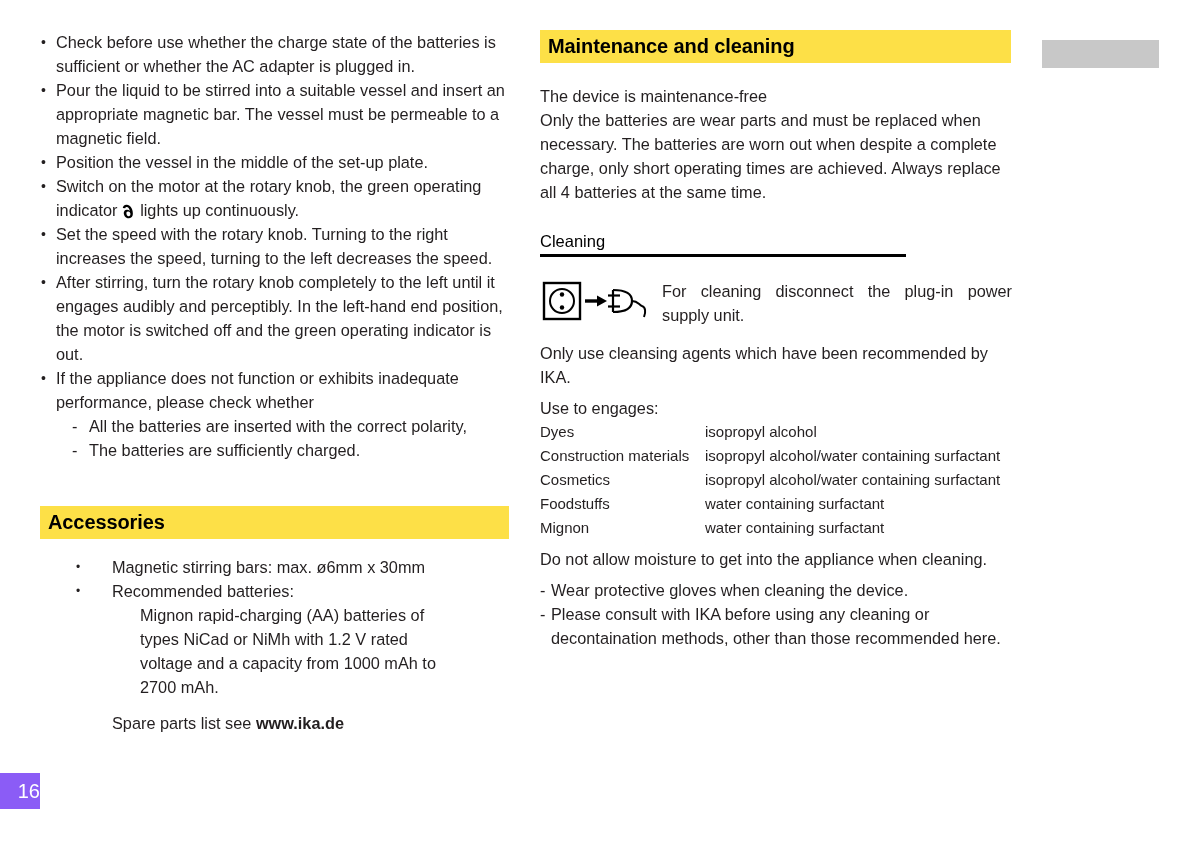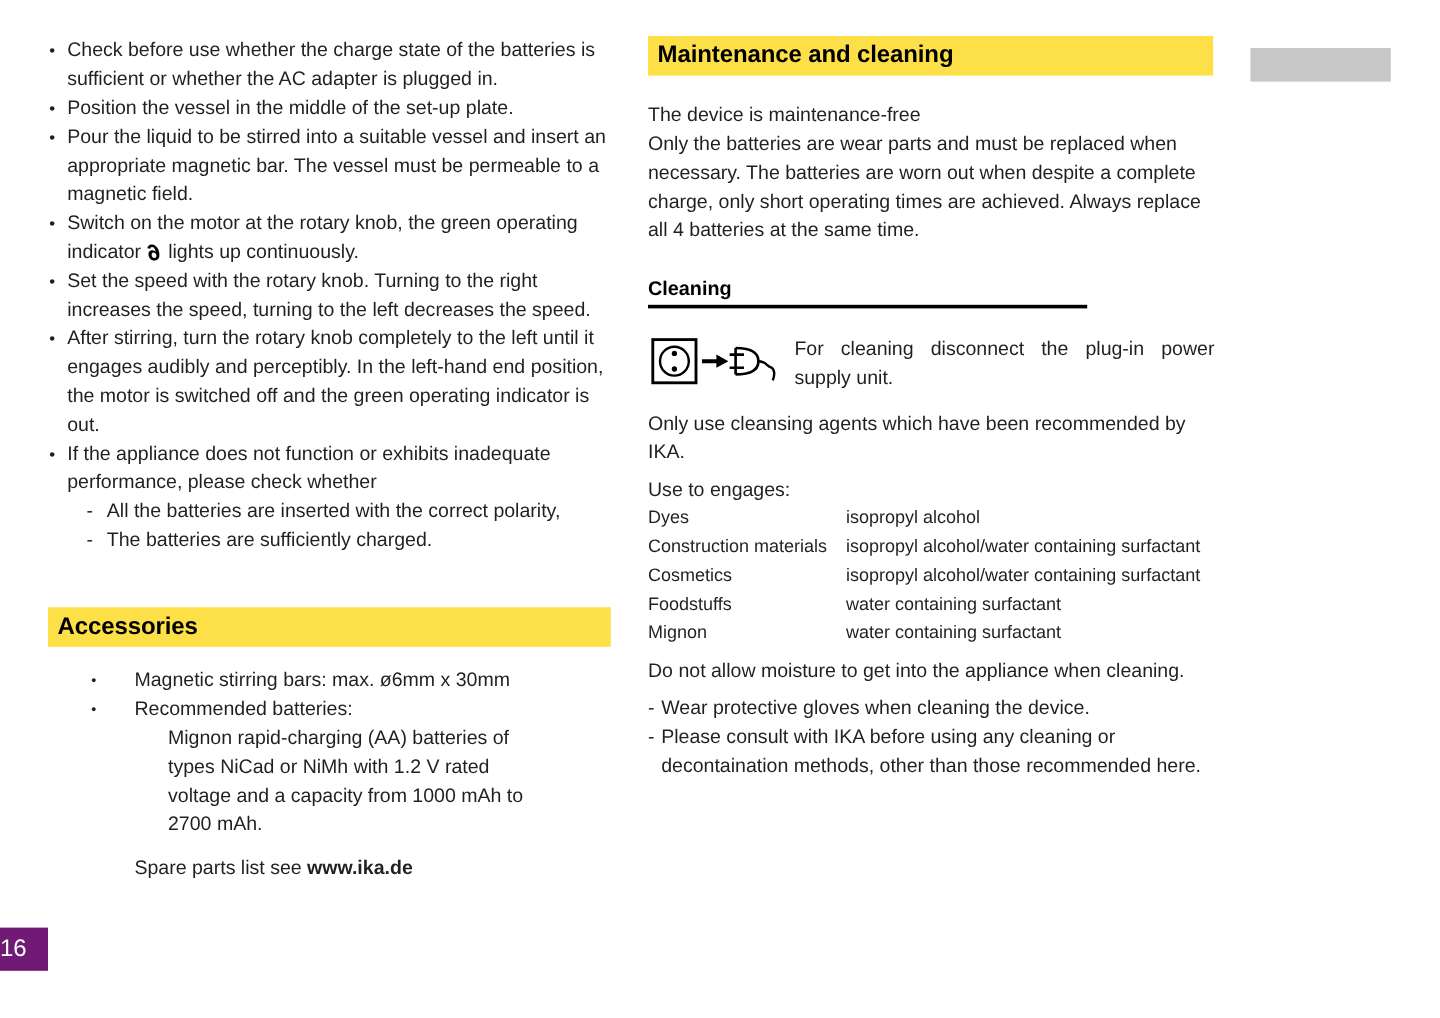--- a/index.html
+++ b/index.html
@@ -33,21 +33,21 @@
   }
   .bar-blank {
     position: absolute;
     left: 1042px; top: 40px;
     width: 117px; height: 28px;
     background: #c8c8c8;
   }
 
   
   .sub-heading {
-    font-weight: bold;
+    font-weight: normal;
     font-size: 16.5px;
     line-height: 20px;
     color: #000;
     padding-bottom: 3px;
     border-bottom: 3px solid #000;
     width: 366px;
     margin: 0;
   }
 
   
@@ -159,39 +159,39 @@
     vertical-align: -2px;
     margin: 0 7px 0 5px;
     color: #000;
   }
 
   
   .page-number {
     position: absolute;
     left: 0; top: 773px;
     width: 40px; height: 36px;
-    background: #701a75;
+    background: #8b5cf6;
     color: #fff;
     font-size: 20px;
     line-height: 36px;
-    text-align: left;
+    text-align: right;
   }
   .bold { font-weight: bold; }
 </style>
 </head>
 <body>
 
 <div class="page">
 
   <div class="col-left">
 
     <ul class="bullets">
       <li><span>Check before use whether the charge state of the batteries is sufficient or whether the AC adapter is plugged in.</span></li>
+      <li><span>Pour the liquid to be stirred into a suitable vessel and insert an appropriate magnetic bar. The vessel must be permeable to a magnetic field.</span></li>
       <li><span>Position the vessel in the middle of the set-up plate.</span></li>
-      <li><span>Pour the liquid to be stirred into a suitable vessel and insert an appropriate magnetic bar. The vessel must be permeable to a magnetic field.</span></li>
       <li><span>Switch on the motor at the rotary knob, the green operating indicator</span><span class="stir-glyph">6</span><span>lights up continuously.</span></li>
       <li><span>Set the speed with the rotary knob. Turning to the right increases the speed, turning to the left decreases the speed.</span></li>
       <li><span>After stirring, turn the rotary knob completely to the left until it engages audibly and perceptibly. In the left-hand end position, the motor is switched off and the green operating indicator is out.</span></li>
       <li>
         <span>If the appliance does not function or exhibits inadequate performance, please check whether</span>
         <ul class="dashes">
           <li><span>All the batteries are inserted with the correct polarity,</span></li>
           <li><span>The batteries are sufficiently charged.</span></li>
         </ul>
       </li>

